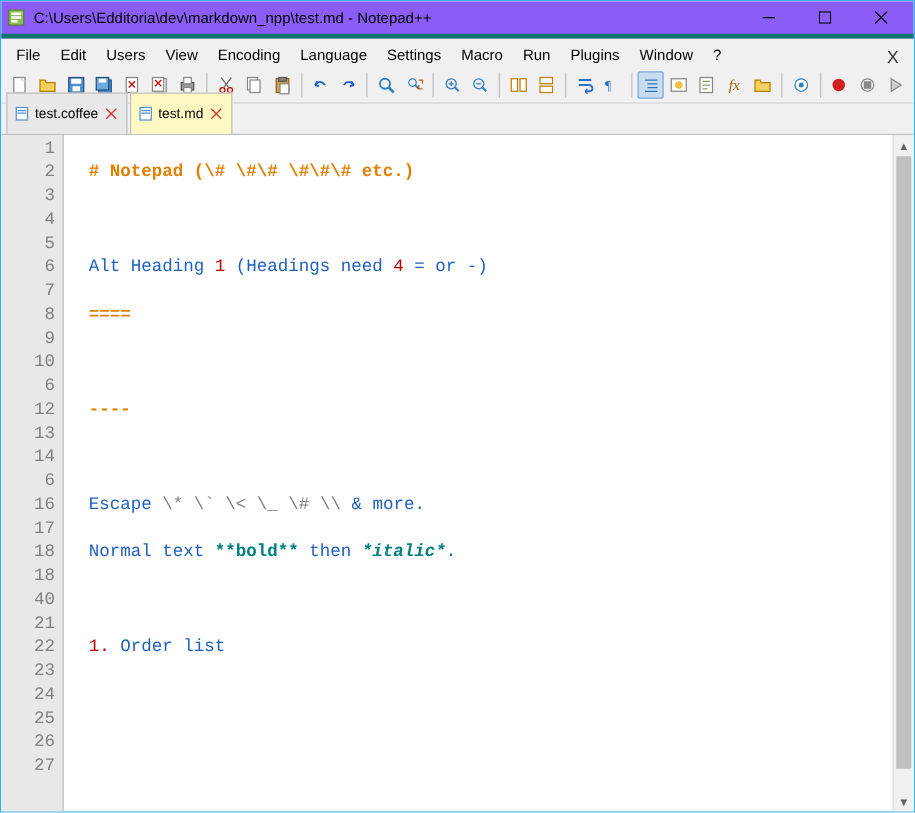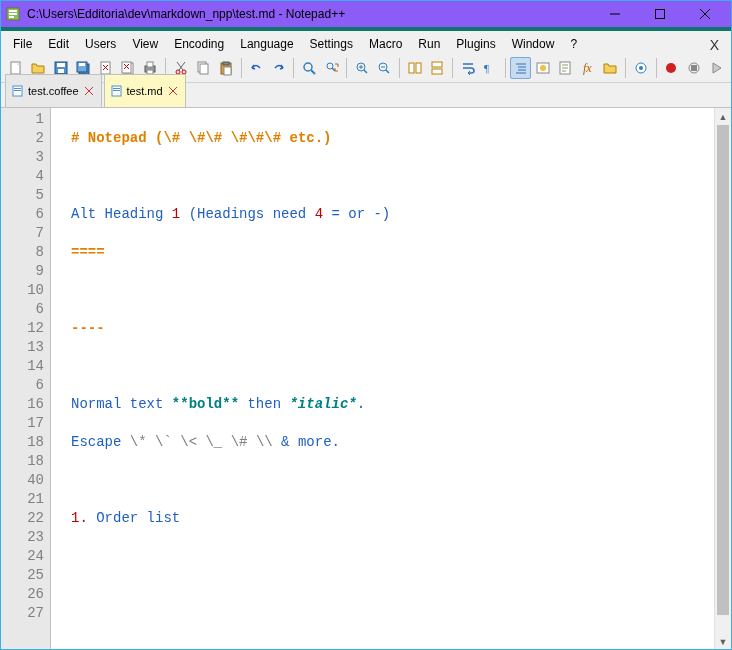--- a/index.html
+++ b/index.html
@@ -346,22 +346,22 @@
       <div>27</div>
     </div>
   <div class="editor">
 <div class="line"><span class="c-orange"><span># Notepad (</span><span>\#</span><span> </span><span>\#\#</span><span> </span><span>\#\#\#</span><span> etc.)</span></span></div>
 <div class="line"></div>
 <div class="line"><span class="c-blue">Alt Heading </span><span class="c-red">1</span><span class="c-blue"> (Headings need </span><span class="c-red">4</span><span class="c-blue"> = or -)</span></div>
 <div class="line"><span class="c-orange">====</span></div>
 <div class="line"></div>
 <div class="line"><span class="c-orange">----</span></div>
 <div class="line"></div>
+<div class="line"><span class="c-blue">Escape </span><span class="c-gray">\*</span><span> </span><span class="c-gray">\`</span><span> </span><span class="c-gray">\&lt;</span><span> </span><span class="c-gray">\_</span><span> </span><span class="c-gray">\#</span><span> </span><span class="c-gray">\\</span><span class="c-blue"> &amp; more.</span></div>
 <div class="line"><span class="c-blue">Normal text </span><span class="c-teal">**bold**</span><span class="c-blue"> then </span><span class="c-teal c-italic">*italic*</span><span class="c-blue">.</span></div>
-<div class="line"><span class="c-blue">Escape </span><span class="c-gray">\*</span><span> </span><span class="c-gray">\`</span><span> </span><span class="c-gray">\&lt;</span><span> </span><span class="c-gray">\_</span><span> </span><span class="c-gray">\#</span><span> </span><span class="c-gray">\\</span><span class="c-blue"> &amp; more.</span></div>
 <div class="line"></div>
 <div class="line"><span class="c-red">1.</span><span class="c-blue"> Order list</span></div>
 <div class="line"></div>
 
 
 
 
 
 
 

